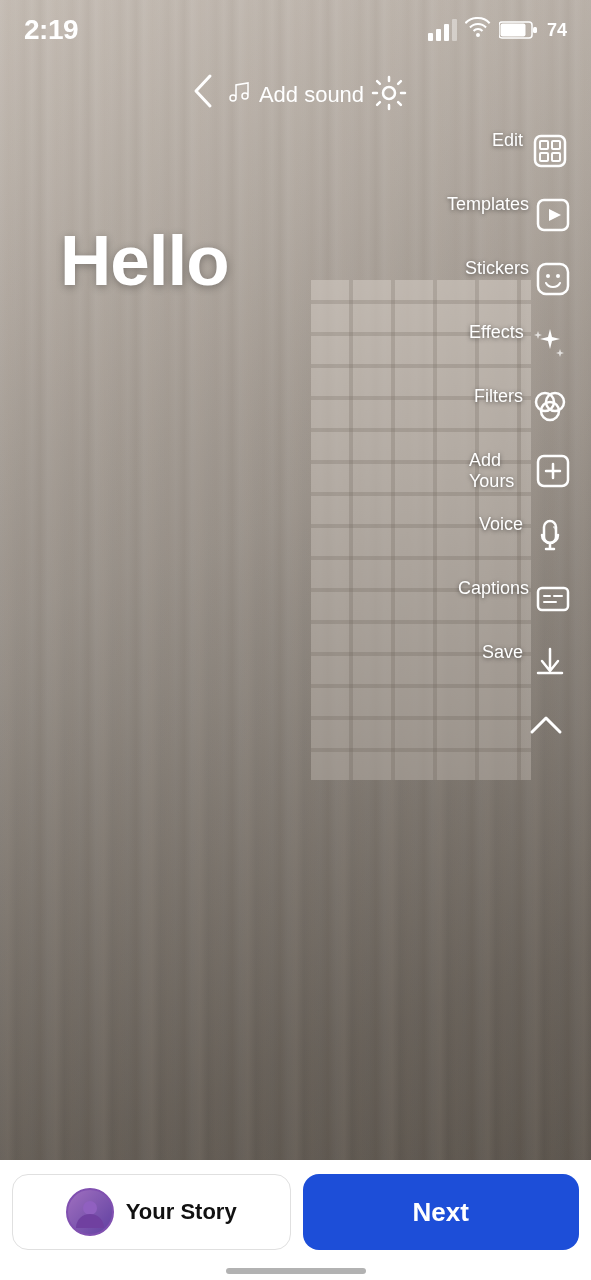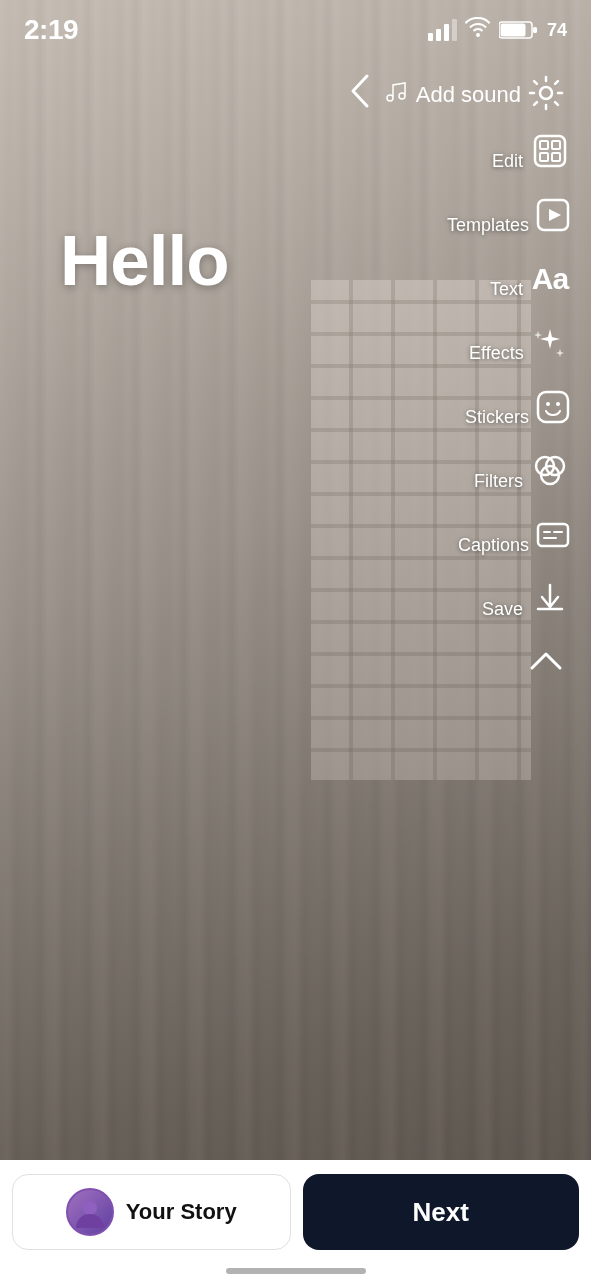--- a/index.html
+++ b/index.html
@@ -125,21 +125,21 @@
     }
 
     
     .top-bar {
       position: absolute;
       top: 60px;
       left: 0; right: 0;
       height: 70px;
       display: flex;
       align-items: center;
-      justify-content: flex-end;
+      justify-content: center;
       padding: 0 20px;
       z-index: 100;
     }
     .back-btn {
       width: 50px;
       height: 50px;
       display: flex;
       align-items: center;
       justify-content: center;
       cursor: pointer;
@@ -194,21 +194,21 @@
       width: 130px;
       display: flex;
       flex-direction: column;
       align-items: flex-end;
       padding-right: 12px;
       gap: 2px;
       z-index: 100;
     }
     .toolbar-item {
       display: flex;
-      align-items: flex-end;
+      align-items: flex-start;
       gap: 6px;
       padding: 10px 8px;
       cursor: pointer;
       width: 100%;
       justify-content: flex-end;
     }
     .toolbar-label {
       color: white;
       font-size: 18px;
       font-weight: 500;
@@ -276,21 +276,21 @@
       font-size: 22px;
     }
     .your-story-label {
       font-size: 22px;
       font-weight: 600;
       color: #111;
     }
     .next-btn {
       flex: 1;
       height: 76px;
-      background: #0f172a;
+      background: #1d4ed8;
       border: none;
       border-radius: 16px;
       display: flex;
       align-items: center;
       justify-content: center;
       cursor: pointer;
     }
     .next-label {
       color: white;
       font-size: 26px;
@@ -391,62 +391,76 @@
   <div class="toolbar-item">
     <span class="toolbar-label">Templates</span>
     <div class="toolbar-icon">
       <svg width="36" height="36" viewBox="0 0 36 36" fill="none">
         <rect x="3" y="3" width="30" height="30" rx="6" stroke="white" stroke-width="2.5"></rect>
         <path d="M14 12l12 6-12 6V12z" fill="white"></path>
       </svg>
     </div>
   </div>
 
-  <div class="toolbar-item">
-    <span class="toolbar-label">Text</span>
-    <div class="toolbar-icon">
-      <span style="color:white;font-size:30px;font-weight:700;letter-spacing:-1px">Aa</span>
+
+  <div class="toolbar-item">
+    <span class="toolbar-label">Stickers</span>
+    <div class="toolbar-icon">
+      <svg width="36" height="36" viewBox="0 0 36 36" fill="none">
+        <rect x="3" y="3" width="30" height="30" rx="8" stroke="white" stroke-width="2.5"></rect>
+        <circle cx="13" cy="15" r="2" fill="white"></circle>
+        <circle cx="23" cy="15" r="2" fill="white"></circle>
+        <path d="M11 22c0 0 2 4 7 4s7-4 7-4" stroke="white" stroke-width="2" stroke-linecap="round" fill="none"></path>
+      </svg>
     </div>
   </div>
 
   <div class="toolbar-item">
     <span class="toolbar-label">Effects</span>
     <div class="toolbar-icon">
       <svg width="36" height="36" viewBox="0 0 36 36" fill="white">
         <path d="M18 4l2 8 8 2-8 2-2 8-2-8-8-2 8-2z"></path>
         <path d="M6 6l1 3 3 1-3 1-1 3-1-3-3-1 3-1z" opacity="0.7"></path>
         <path d="M28 24l1 3 3 1-3 1-1 3-1-3-3-1 3-1z" opacity="0.7"></path>
       </svg>
     </div>
   </div>
 
   <div class="toolbar-item">
-    <span class="toolbar-label">Stickers</span>
-    <div class="toolbar-icon">
-      <svg width="36" height="36" viewBox="0 0 36 36" fill="none">
-        <rect x="3" y="3" width="30" height="30" rx="8" stroke="white" stroke-width="2.5"></rect>
-        <circle cx="13" cy="15" r="2" fill="white"></circle>
-        <circle cx="23" cy="15" r="2" fill="white"></circle>
-        <path d="M11 22c0 0 2 4 7 4s7-4 7-4" stroke="white" stroke-width="2" stroke-linecap="round" fill="none"></path>
-      </svg>
-    </div>
-  </div>
-
-  <div class="toolbar-item">
     <span class="toolbar-label">Filters</span>
     <div class="toolbar-icon">
       <svg width="36" height="36" viewBox="0 0 36 36" fill="none">
         <circle cx="13" cy="13" r="9" stroke="white" stroke-width="2.5"></circle>
         <circle cx="23" cy="13" r="9" stroke="white" stroke-width="2.5"></circle>
         <circle cx="18" cy="22" r="9" stroke="white" stroke-width="2.5"></circle>
       </svg>
     </div>
   </div>
 
-
+  <div class="toolbar-item">
+    <span class="toolbar-label">Add Yours</span>
+    <div class="toolbar-icon">
+      <svg width="36" height="36" viewBox="0 0 36 36" fill="none">
+        <rect x="3" y="3" width="30" height="30" rx="6" stroke="white" stroke-width="2.5"></rect>
+        <path d="M18 11v14M11 18h14" stroke="white" stroke-width="2.5" stroke-linecap="round"></path>
+      </svg>
+    </div>
+  </div>
+
+  <div class="toolbar-item">
+    <span class="toolbar-label">Voice</span>
+    <div class="toolbar-icon">
+      <svg width="36" height="36" viewBox="0 0 36 36" fill="none">
+        <path d="M18 4c-3.3 0-6 2.7-6 6v10c0 3.3 2.7 6 6 6s6-2.7 6-6V10c0-3.3-2.7-6-6-6z" stroke="white" stroke-width="2.5"></path>
+        <path d="M10 18c0 4.4 3.6 8 8 8s8-3.6 8-8" stroke="white" stroke-width="2.5" stroke-linecap="round" fill="none"></path>
+        <path d="M18 26v6M14 32h8" stroke="white" stroke-width="2.5" stroke-linecap="round"></path>
+        <path d="M22 10c1.2 0.8 2 2.3 2 4" stroke="white" stroke-width="2" stroke-linecap="round" opacity="0.7"></path>
+      </svg>
+    </div>
+  </div>
 
   <div class="toolbar-item">
     <span class="toolbar-label">Captions</span>
     <div class="toolbar-icon">
       <svg width="36" height="36" viewBox="0 0 36 36" fill="none">
         <rect x="3" y="7" width="30" height="22" rx="4" stroke="white" stroke-width="2.5"></rect>
         <path d="M9 15h6M9 21h12M19 15h8" stroke="white" stroke-width="2" stroke-linecap="round"></path>
       </svg>
     </div>
   </div>

